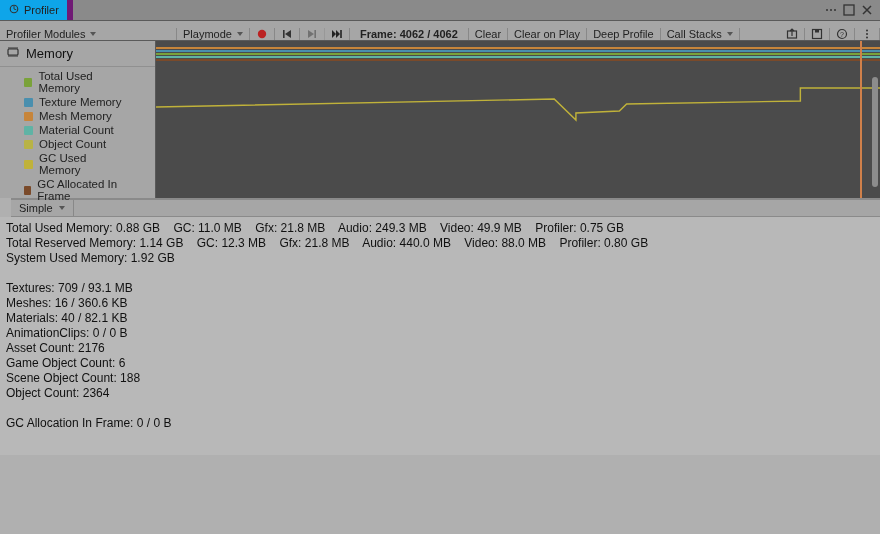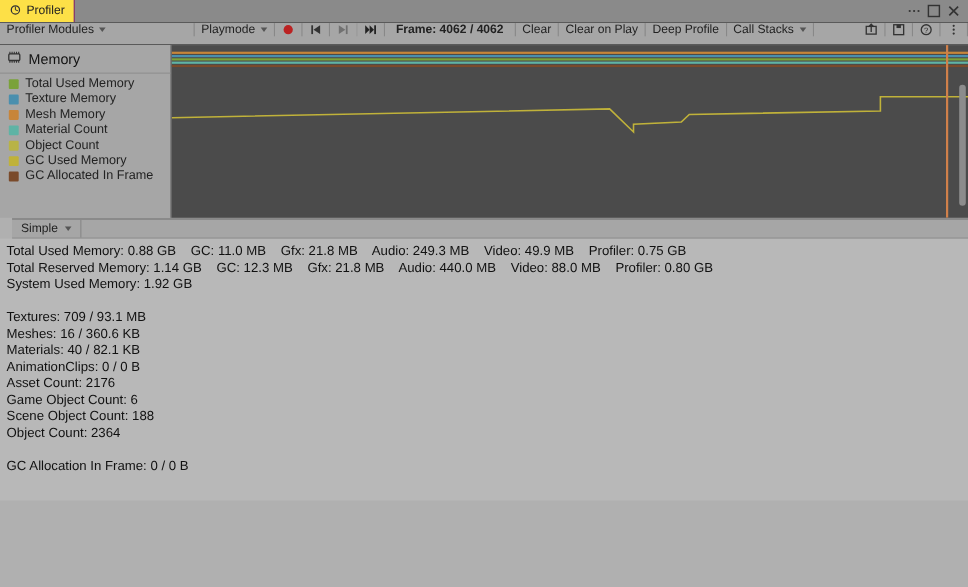--- a/index.html
+++ b/index.html
@@ -1,41 +1,41 @@
 <!DOCTYPE html>
 <html><head>
 <meta charset="utf-8">
 <style>
   * { box-sizing: border-box; margin: 0; padding: 0; font-family: Arial, Helvetica, sans-serif; }
   body { width: 880px; height: 534px; background: #b0b0b0; font-size: 12px; color: #222; overflow: hidden; position: relative; }
   
   
   .tab-bar { height: 21px; background: #8a8a8a; display: flex; align-items: stretch; border-bottom: 1px solid #5a5a5a; }
-  .tab { display: flex; align-items: center; gap: 4px; padding: 0 8px; background: #fde047; border-right: 1px solid #701a75; font-size: 11px; }
+  .tab { display: flex; align-items: center; gap: 4px; padding: 0 8px; background: #0ea5e9; border-right: 6px solid #701a75; font-size: 11px; }
   .tab svg { width: 12px; height: 12px; }
   .tab-spacer { flex: 1; }
   .win-icons { display: flex; align-items: center; gap: 4px; padding: 0 6px; }
   .win-icons span, .win-icons svg { width: 14px; height: 14px; display:inline-flex; align-items:center; justify-content:center; color:#333;}
   
   
-  .toolbar { height: 20px; background: #a6a6a6; display: flex; align-items: flex-start; border-bottom: 1px solid #5a5a5a; }
+  .toolbar { height: 20px; background: #a6a6a6; display: flex; align-items: flex-end; border-bottom: 1px solid #5a5a5a; }
   .tb-btn { display:flex; align-items:center; justify-content:center; padding: 0 6px; border-right: 1px solid #888; font-size: 11px; color:#222; gap:3px; white-space:nowrap;}
   .tb-btn.drop::after { content:""; border-left:3px solid transparent; border-right:3px solid transparent; border-top:4px solid #555; margin-left:2px;}
   .tb-btn.icon svg { width:12px; height:12px; }
   .tb-btn.frame { flex: 0 0 auto; padding: 0 10px; font-weight: bold; }
   .tb-btn.modules { width: 177px; justify-content: flex-start; padding-left:6px;}
   .tb-spacer { flex:1; border-right:1px solid #888;}
   .tb-right-group { display:flex; align-items:stretch;}
 
   
   .main { display:flex; height: 157px; position: relative;}
   .sidebar { width: 156px; background:#a6a6a6; border-right: 1px solid #5a5a5a; }
   .sidebar-header { display:flex; align-items:center; gap:6px; padding: 4px 6px; font-size:13px; color:#111; border-bottom:1px solid #909090;}
   .sidebar-header svg { width:14px; height:14px; }
-  .legend { padding: 2px 0;}
+  .legend { padding: 2px 16px;}
   .legend-item { display:flex; align-items:center; gap:6px; padding: 1px 8px; font-size:11.5px; color:#222;}
   .legend-item .sw { width:9px; height:9px; border-radius:1px; }
   
   .graph { flex:1; background:#4b4b4b; position:relative; overflow:hidden;}
   .graph .bands { position:absolute; top:6px; left:0; right:0; height:14px;}
   .graph .band { position:absolute; left:0; right:0; height:2px;}
   .graph svg.plot { position:absolute; inset:0; width:100%; height:100%;}
   .graph .cursor { position:absolute; top:0; bottom:0; width:2px; background:#d0804a; right:18px;}
   .graph .scroll-knob { position:absolute; right:2px; top:36px; width:6px; height:110px; background:#8c8c8c; border-radius:3px;}
 

